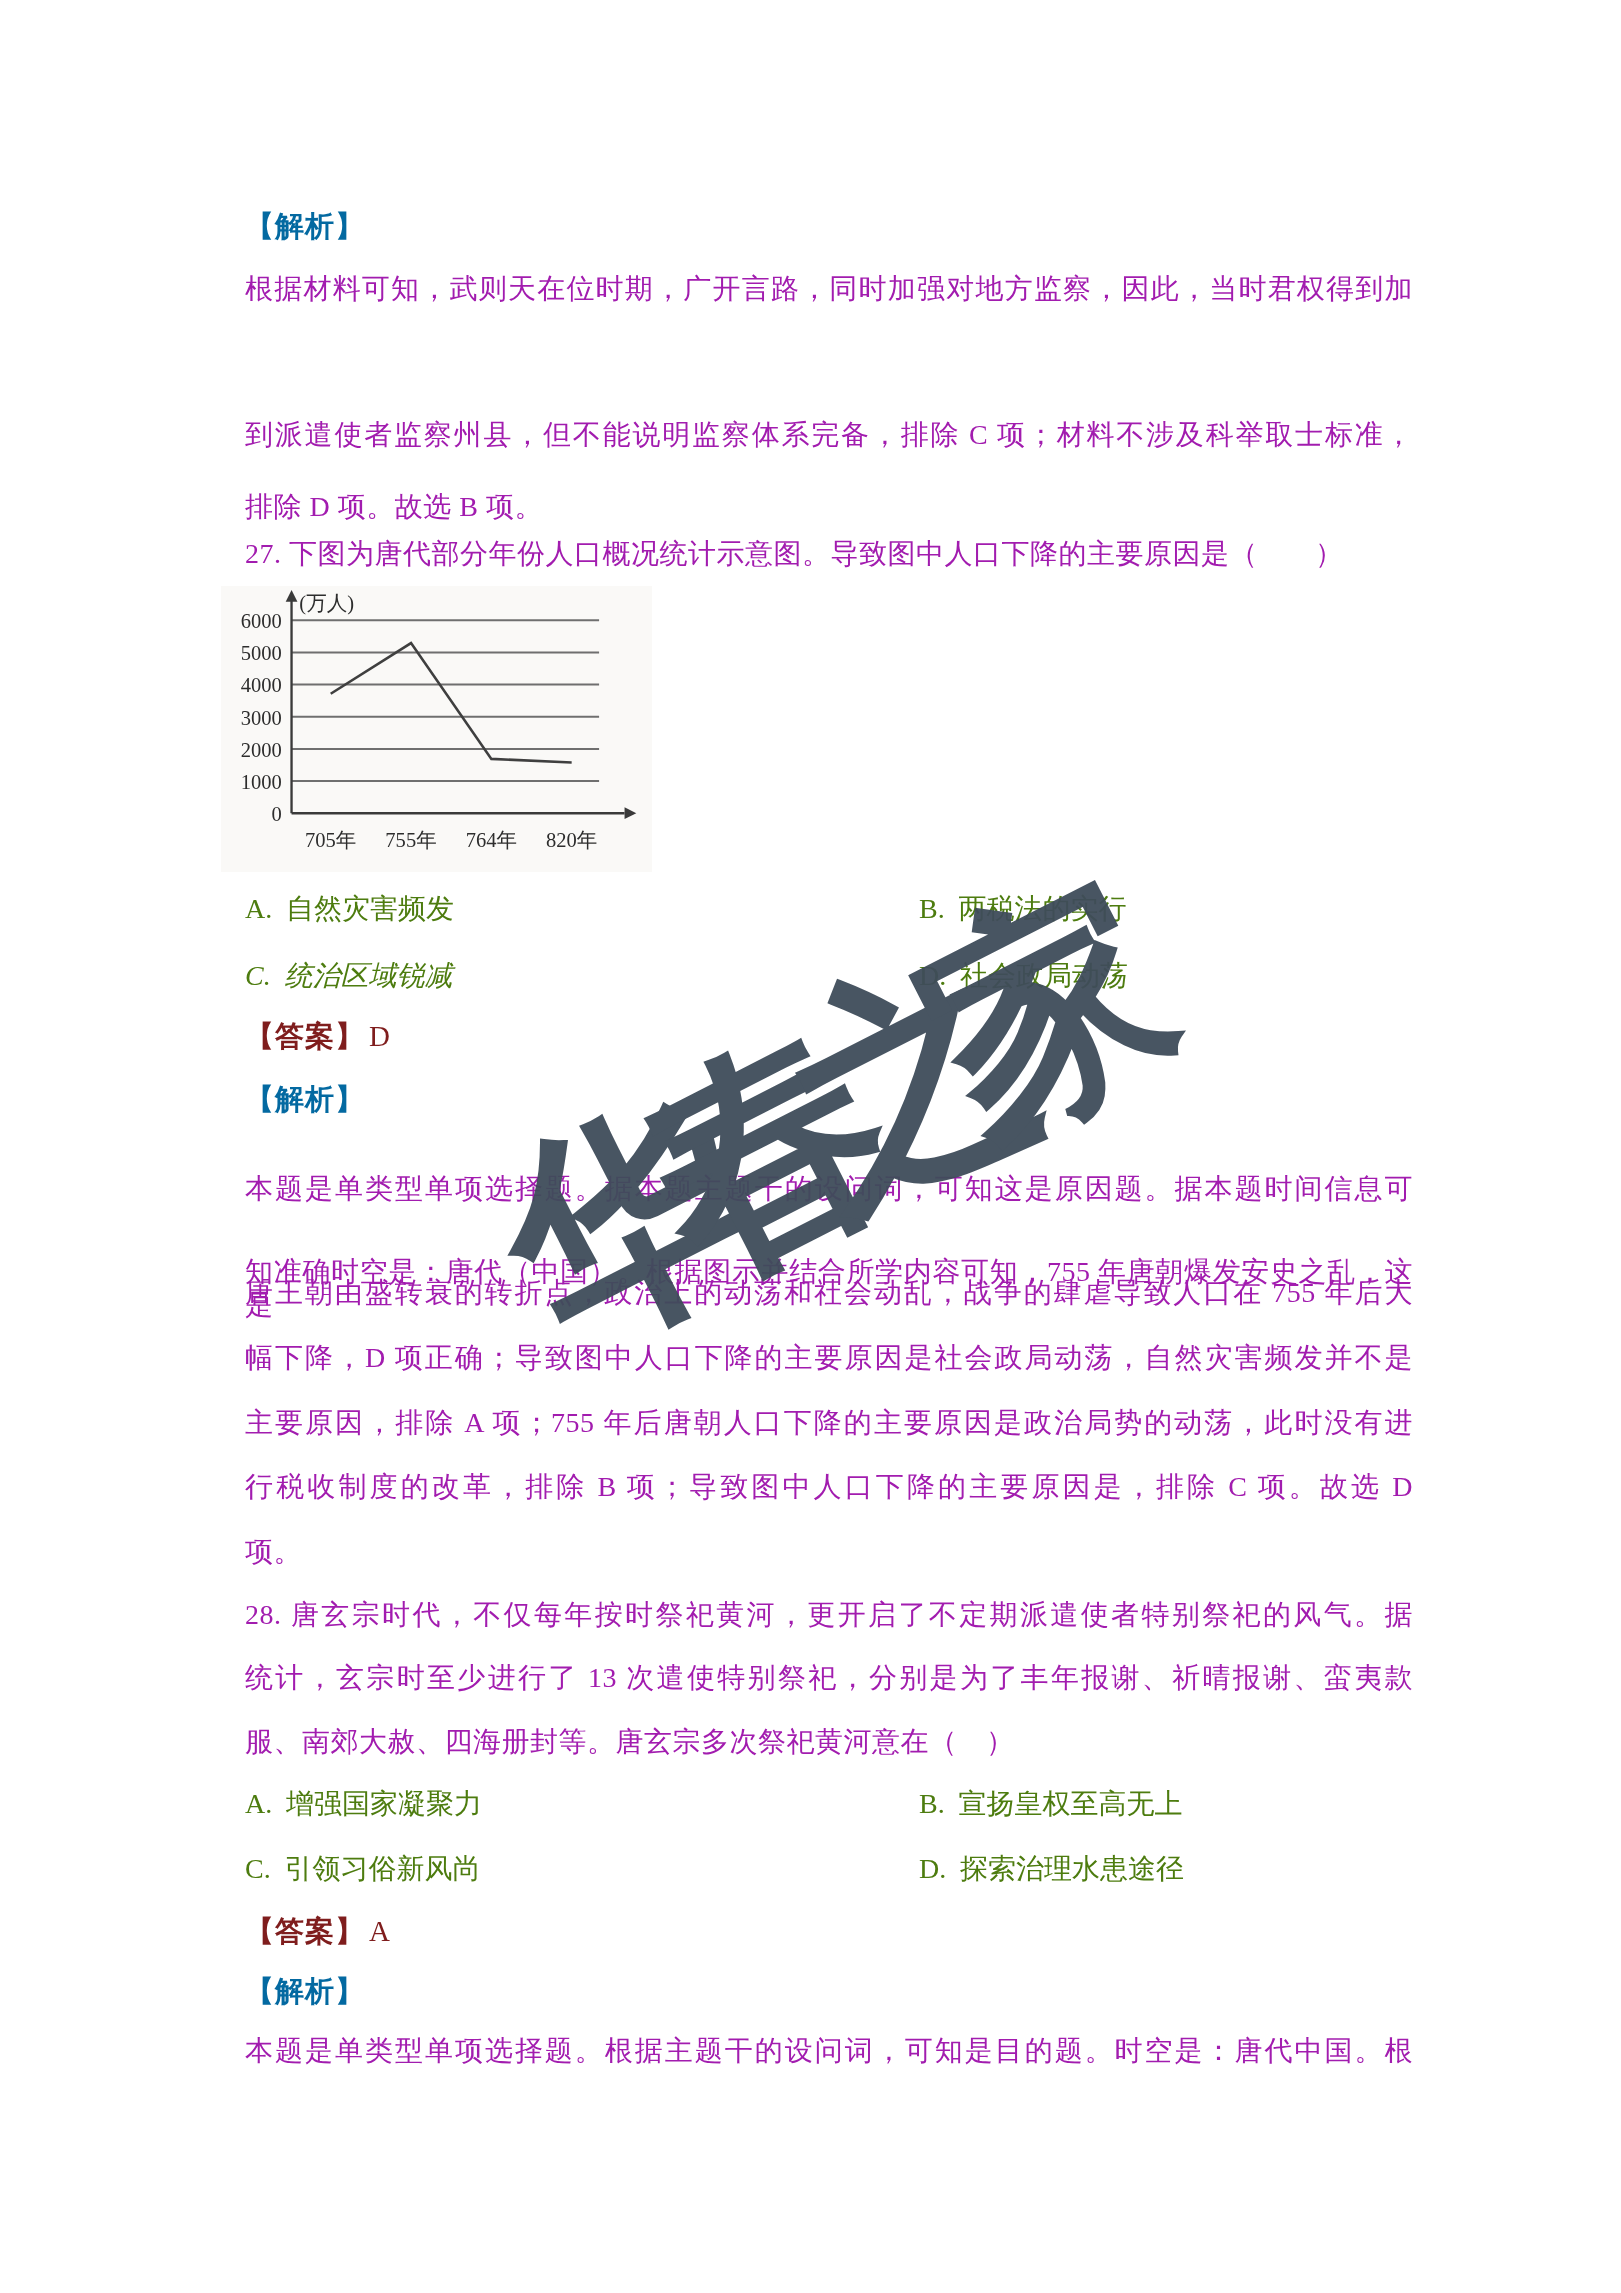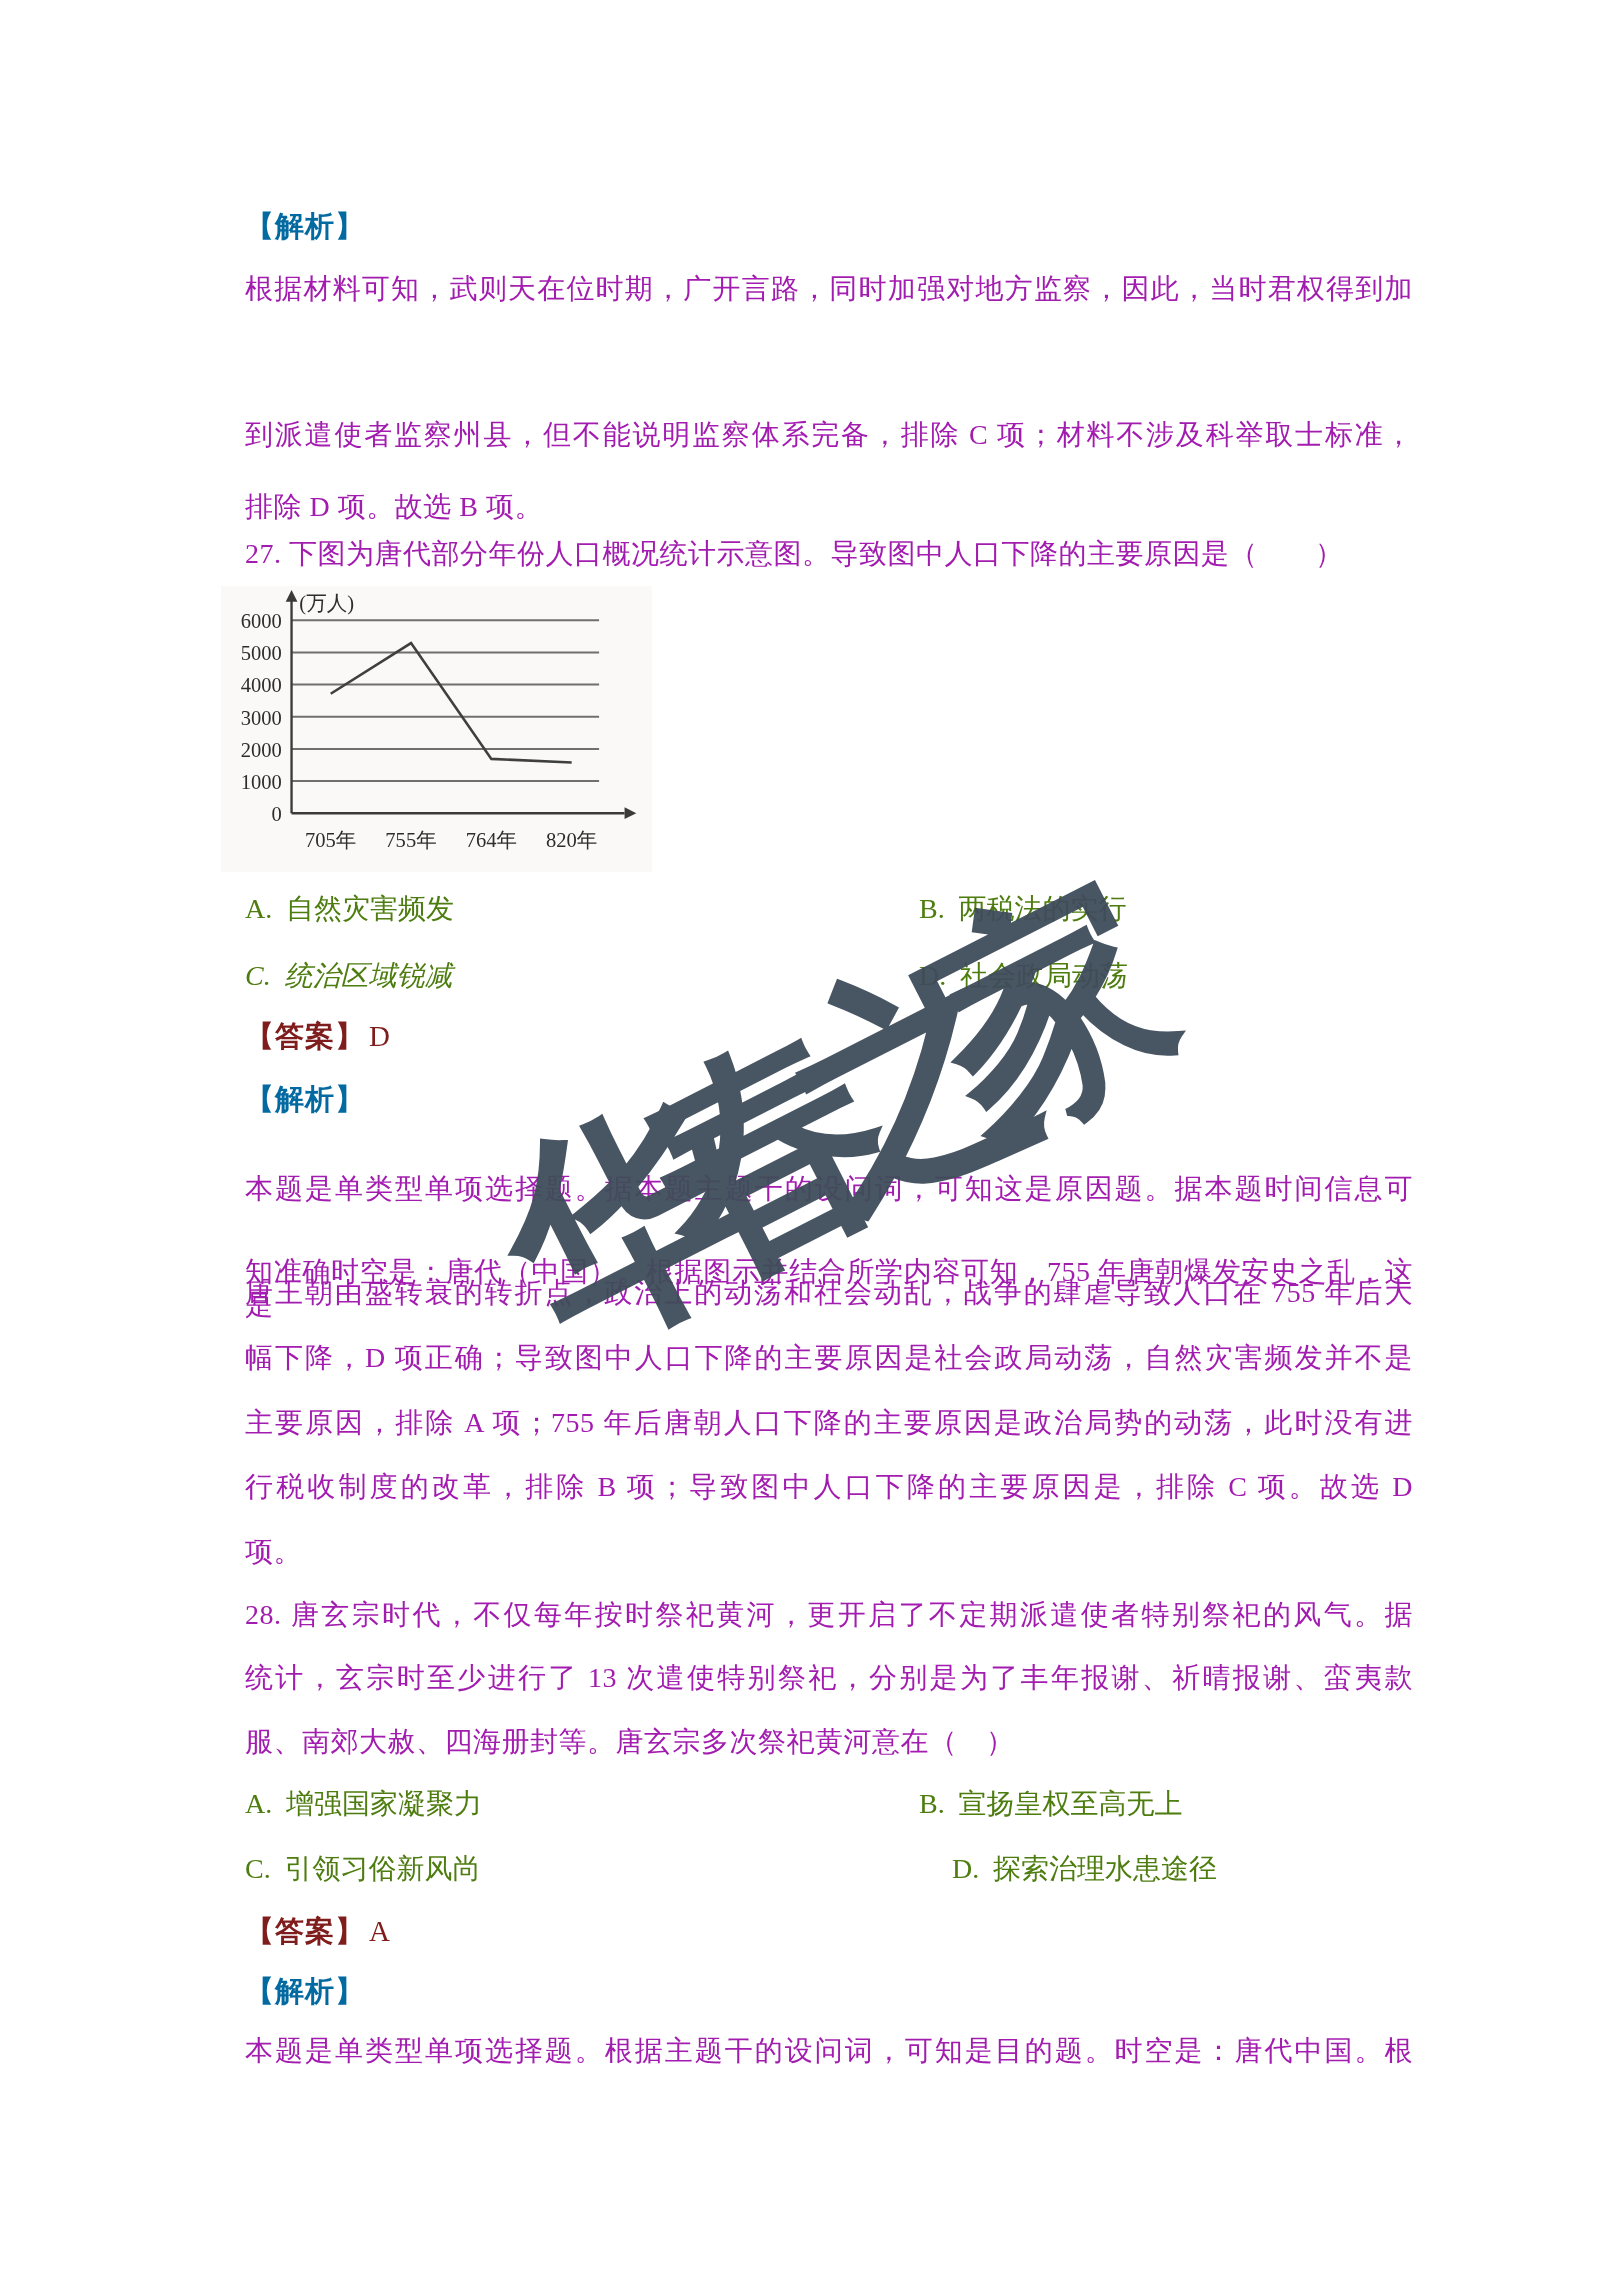--- a/index.html
+++ b/index.html
@@ -114,21 +114,21 @@
 
   <div class="opt" style="left:245px;top:1787px;">
     <span class="oletter">A.</span><span>增强国家凝聚力</span>
   </div>
   <div class="opt" style="left:919px;top:1787px;">
     <span class="oletter">B.</span><span>宣扬皇权至高无上</span>
   </div>
   <div class="opt" style="left:245px;top:1852px;">
     <span class="oletter">C.</span><span>引领习俗新风尚</span>
   </div>
-  <div class="opt" style="left:952px;top:1852px;">
+  <div class="opt" style="left:919px;top:1852px;">
     <span class="oletter">D.</span><span>探索治理水患途径</span>
   </div>
 
   <div class="ansrow" style="top:1914px;">
     <span class="albl">【答案】</span><span class="aval">A</span>
   </div>
   <div class="hdr" style="top:1974px;">【解析】</div>
   <div class="line jst" style="top:2034px;">本题是单类型单项选择题。根据主题干的设问词，可知是目的题。时空是：唐代中国。根</div>
 
   <div class="watermark" style="color: rgb(63, 76, 90);">华春之家</div>

